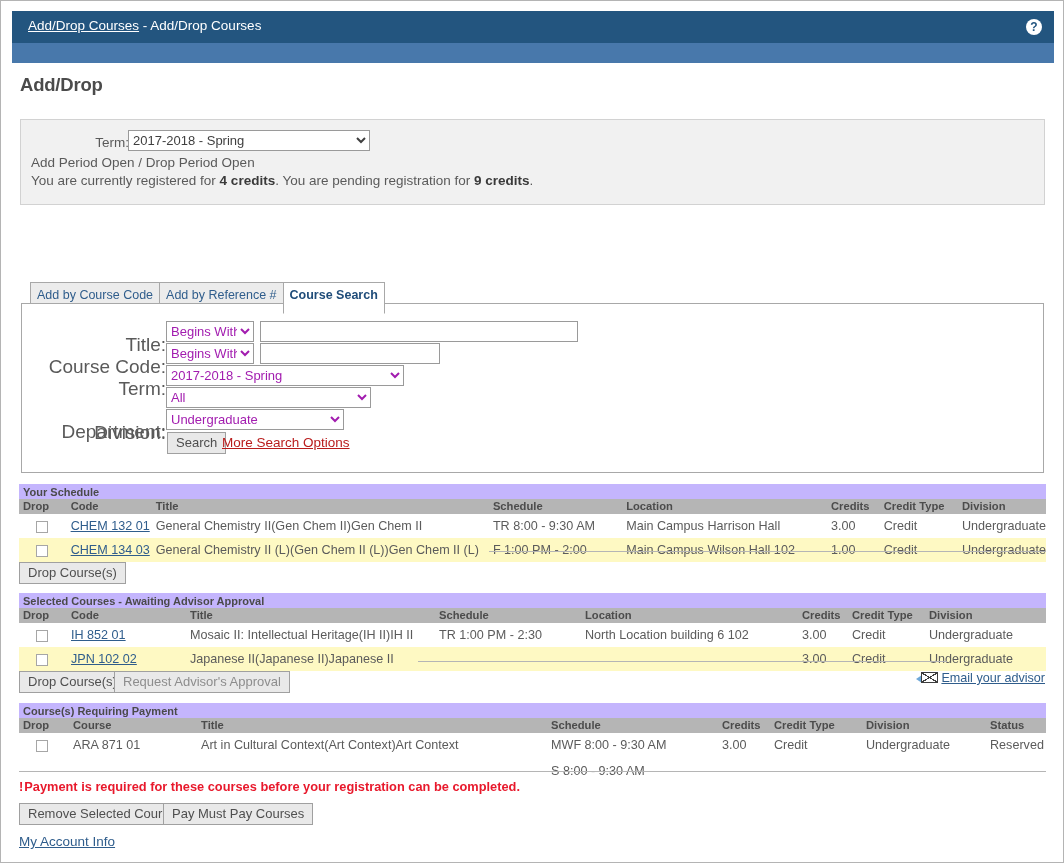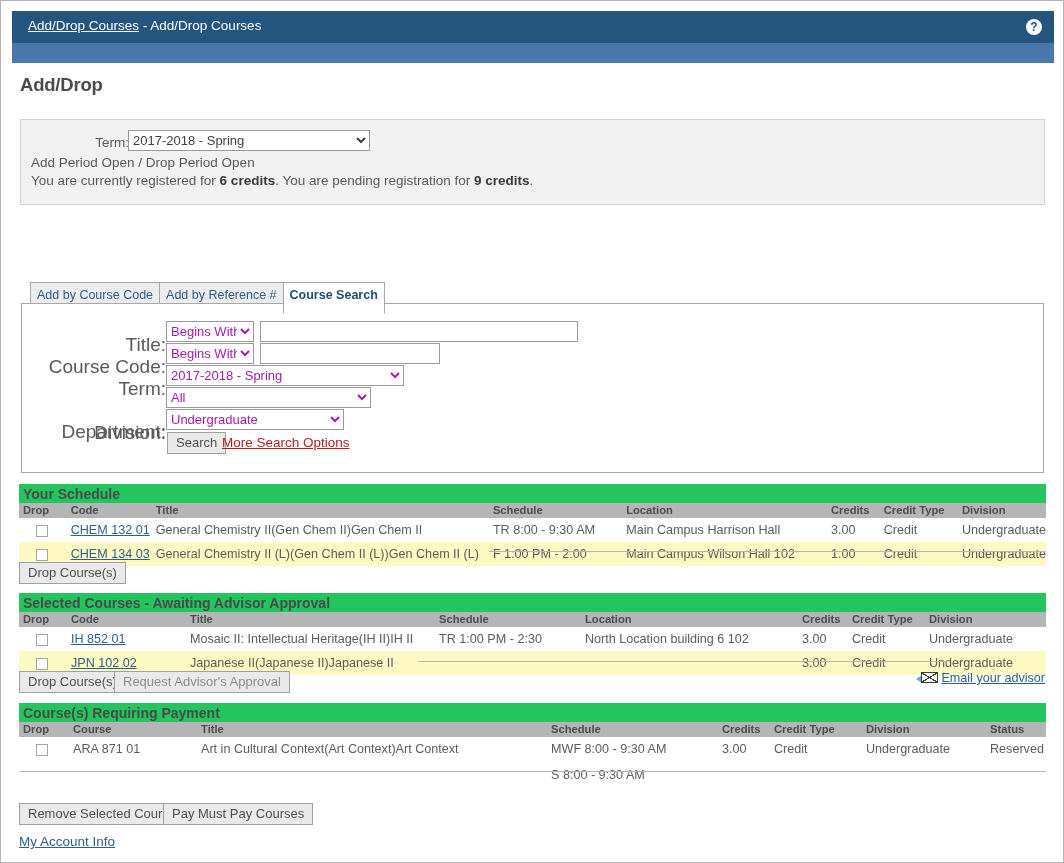--- a/index.html
+++ b/index.html
@@ -200,24 +200,24 @@
 
   
   .tbl {
     position: absolute;
     left: 18px;
     width: 1027px;
     border-collapse: collapse;
     font-size: 12.2px;
   }
   .tbl .caption-row td {
-    background: #22c55e;
+    background: #c4b5fd;
     color: #4a4a4a;
     font-weight: bold;
-    font-size: 14px;
+    font-size: 11px;
     padding: 2px 0 1px 4px;
     border: none;
   }
   .tbl .head-row td {
     background: #b5b5b5;
     color: #4c4c4c;
     font-weight: bold;
     font-size: 11.2px;
     padding: 1px 0 2px 4px;
     border: none;
@@ -321,21 +321,21 @@
   <div class="subbar"></div>
 
   <div class="page-title">Add/Drop</div>
 
   <div class="term-panel">
     <div class="term-label">Term:</div>
     <select class="term-select">
       <option>2017-2018 - Spring</option>
     </select>
     <div class="term-status">Add Period Open / Drop Period Open</div>
-    <div class="term-credits"><span>You are currently registered for </span><b>6 credits</b><span>. You are pending registration for </span><b>9 credits</b><span>.</span></div>
+    <div class="term-credits"><span>You are currently registered for </span><b>4 credits</b><span>. You are pending registration for </span><b>9 credits</b><span>.</span></div>
   </div>
 
   <div class="tabs">
     <div class="tab">Add by Course Code</div><div class="tab">Add by Reference #</div><div class="tab active">Course Search</div>
   </div>
 
   <div class="search-panel">
 
     <div class="frow" style="left:0; top:17px; width:144px;">
       <span class="flabel">Title:</span>
@@ -485,19 +485,20 @@
       </td>
       <td class="cell">3.00</td>
       <td class="cell">Credit</td>
       <td class="cell">Undergraduate</td>
       <td class="cell">Reserved</td>
     </tr>
   </tbody>
     </table>
   <div class="sec-underline" style="left:18px; top:770px; width:1027px;"></div>
 
+  <div class="warn" style="left:18px; top:778px;"><span class="bang">!</span><span>Payment is required for these courses before your registration can be completed.</span></div>
 
   <button class="btn" style="position:absolute; left:18px; top:802px;">Remove Selected Courses</button>
   <button class="btn" style="position:absolute; left:162px; top:802px;">Pay Must Pay Courses</button>
 
   <div class="acct-link">My Account Info</div>
 
 </div>
 
 </body></html>

